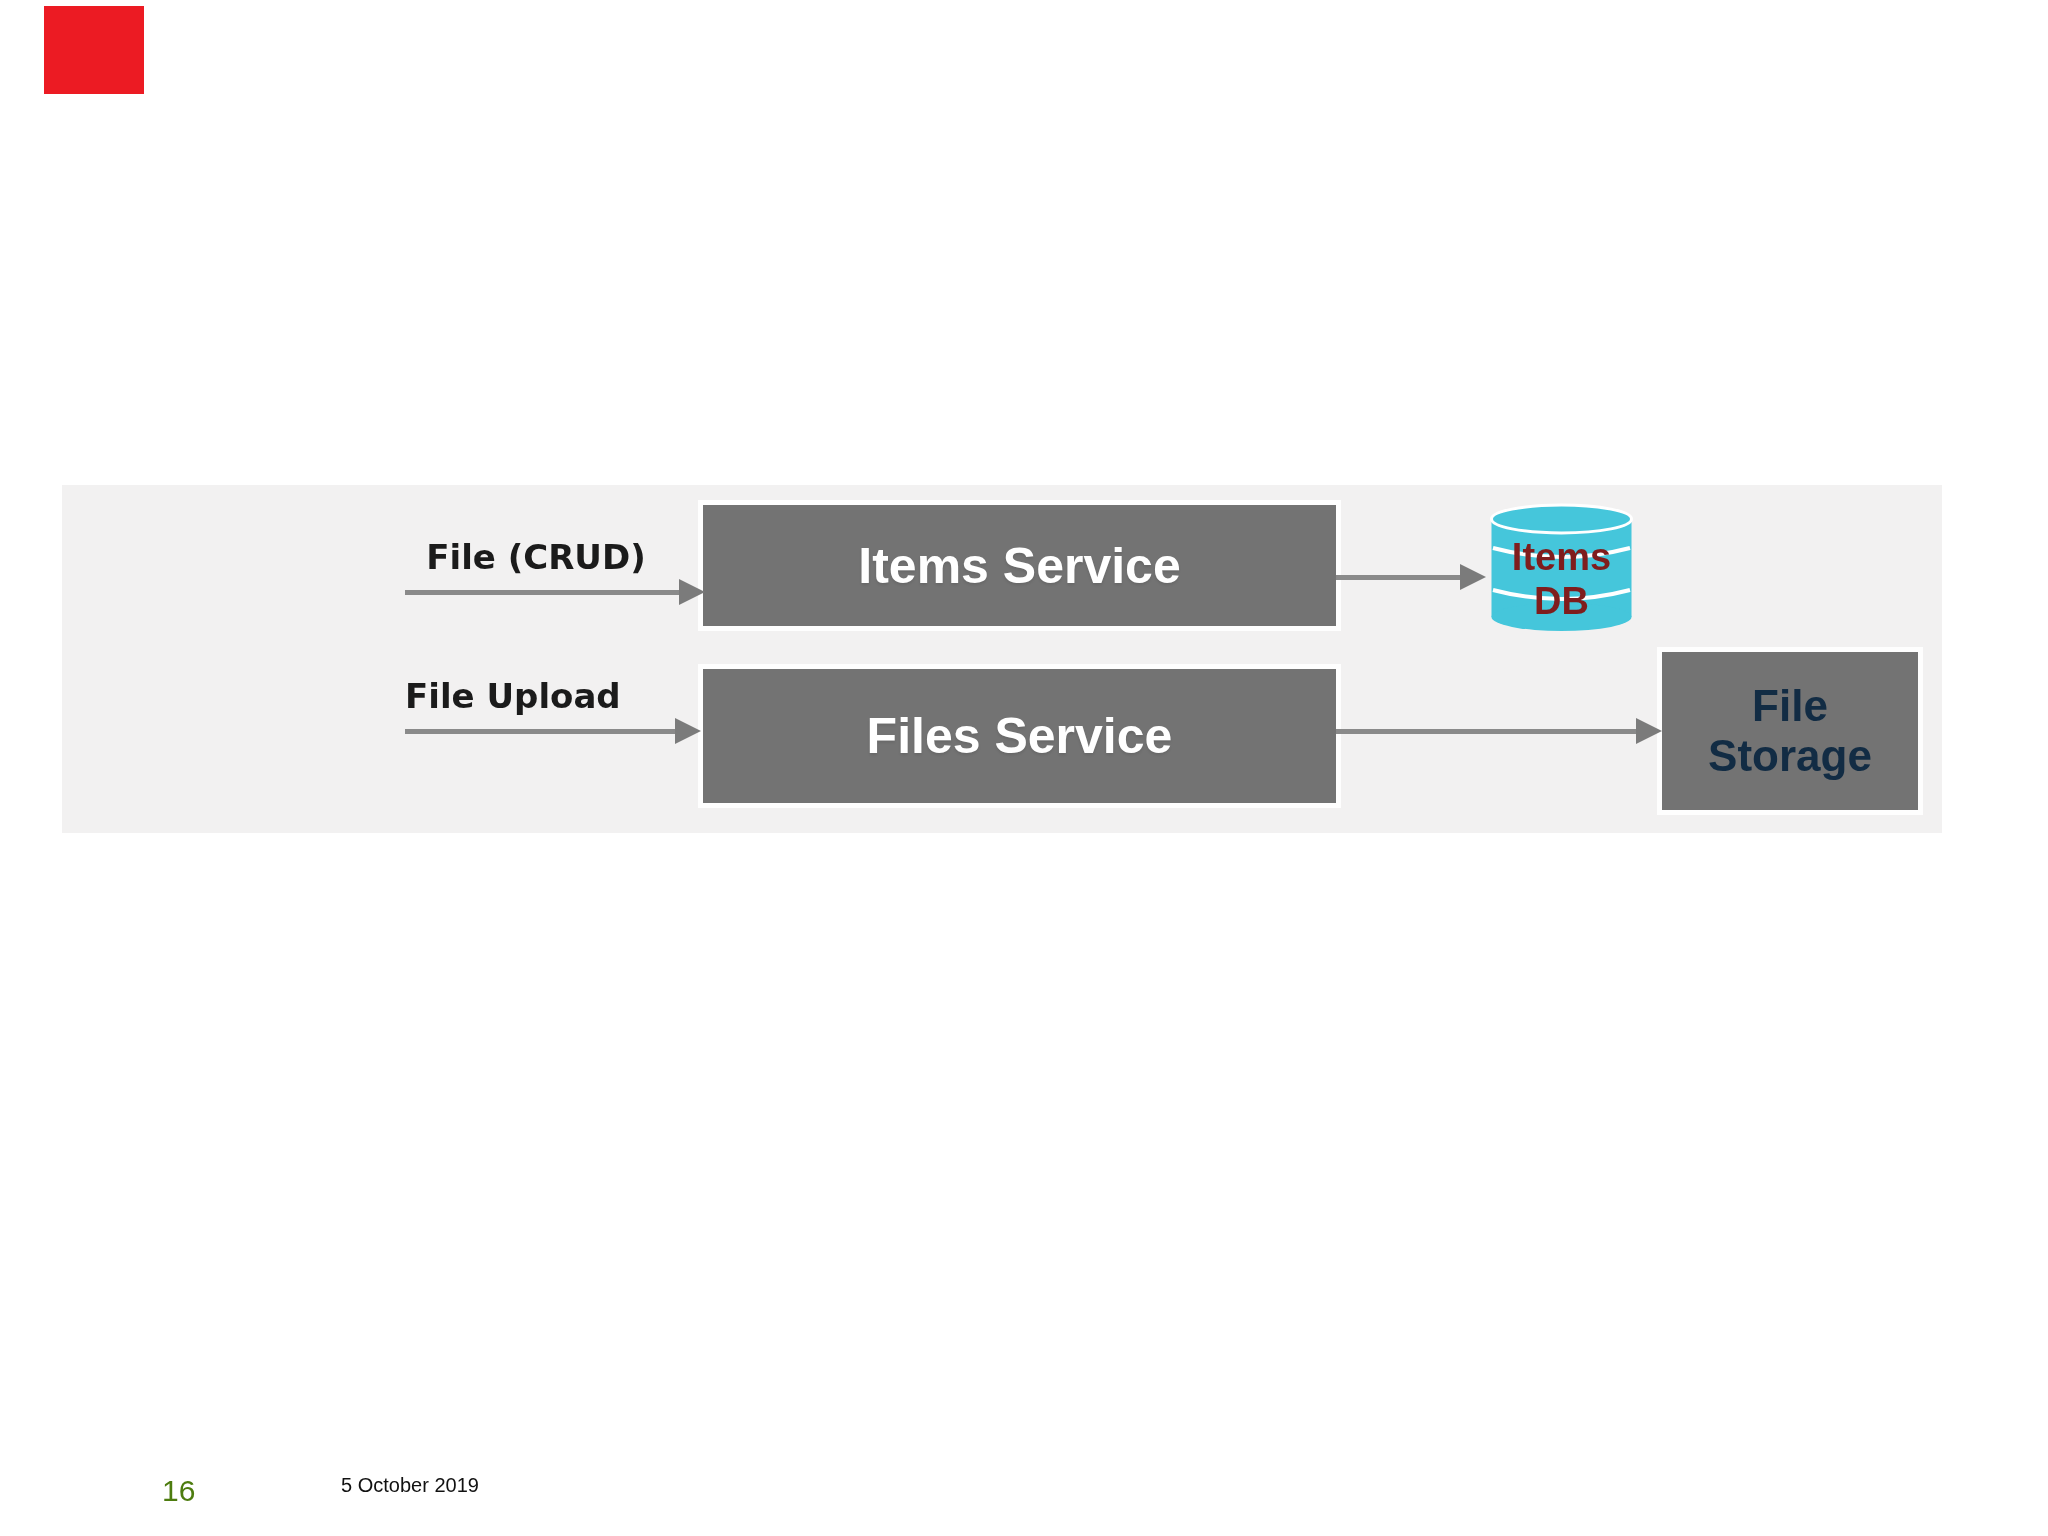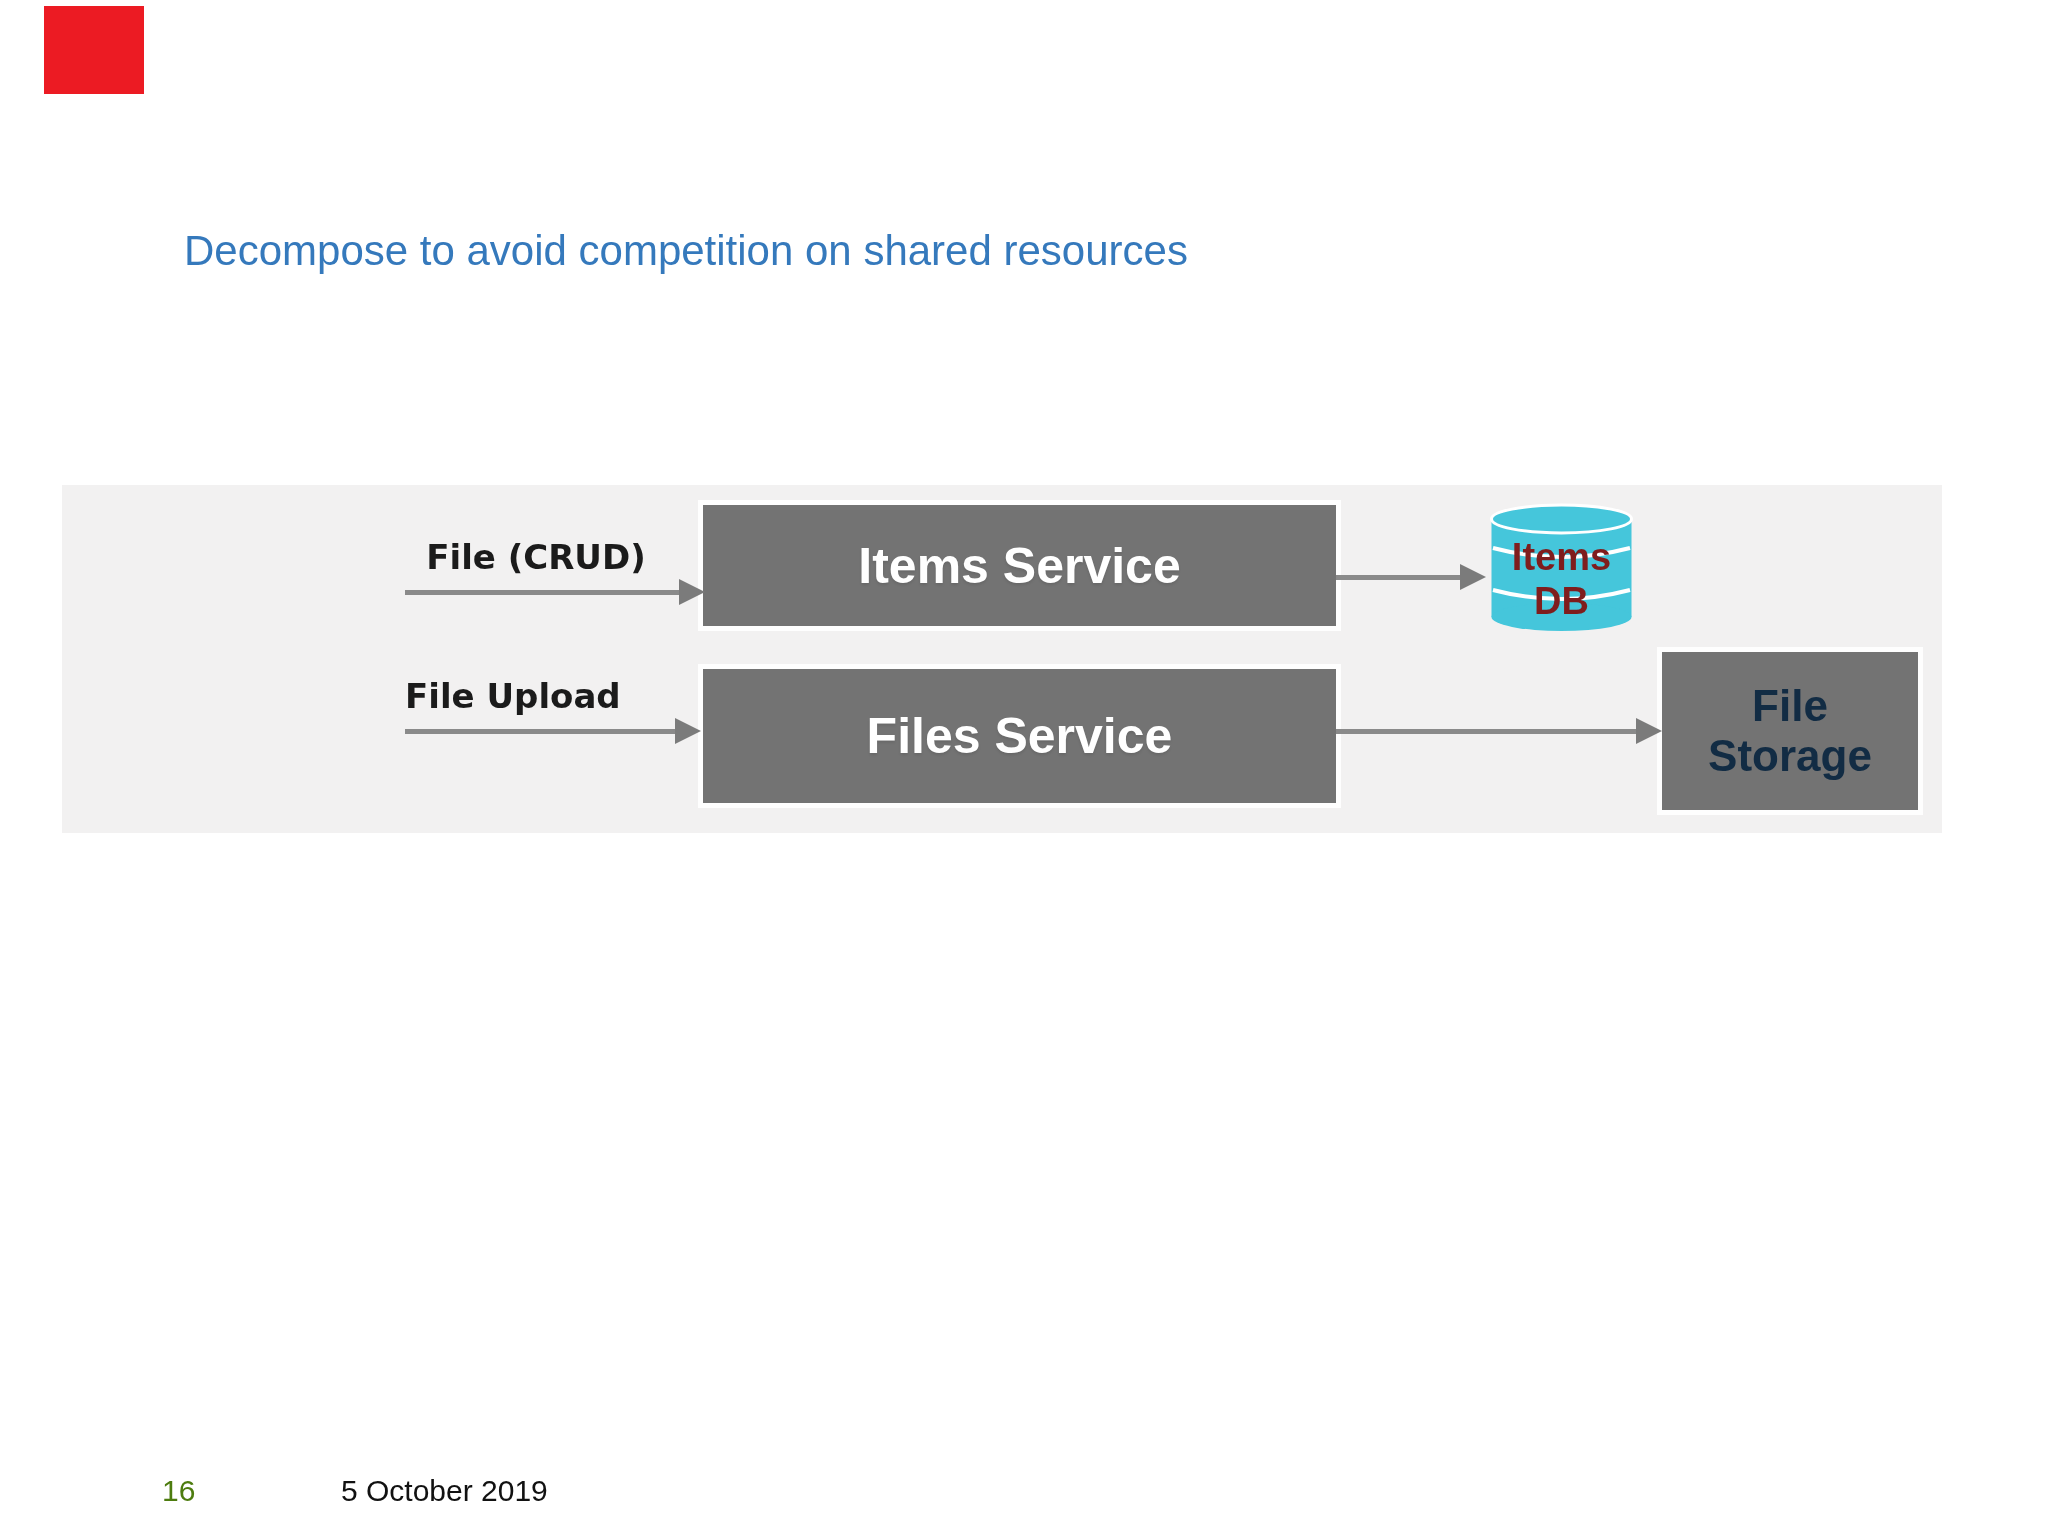--- a/index.html
+++ b/index.html
@@ -83,32 +83,31 @@
   }
   #lbl-items{left:343px;top:52px;width:262px;}
   #lbl-upload{left:343px;top:191px;width:212px;}
   
   #page-number{
     position:absolute;left:162px;top:1474px;
     font-size:30px;color:#4d7c0f;
   }
   #slide-date{
     position:absolute;left:341px;top:1474px;
-    font-size:30px;color:#111111;
+    font-size:20px;color:#111111;
   }
 </style>
 </head>
 <body>
 
 <div id="slide">
 
   <div id="rec"></div>
 
 
-  <div id="subtitle">Decompose to avoid competition on shared resources</div>
 
   <div id="panel">
 
 
     <div class="node" id="node-items-service">
       <div class="lbl">Items Service</div>
     </div>
 
     <div class="node" id="node-files-service">
       <div class="lbl">Files Service</div>

